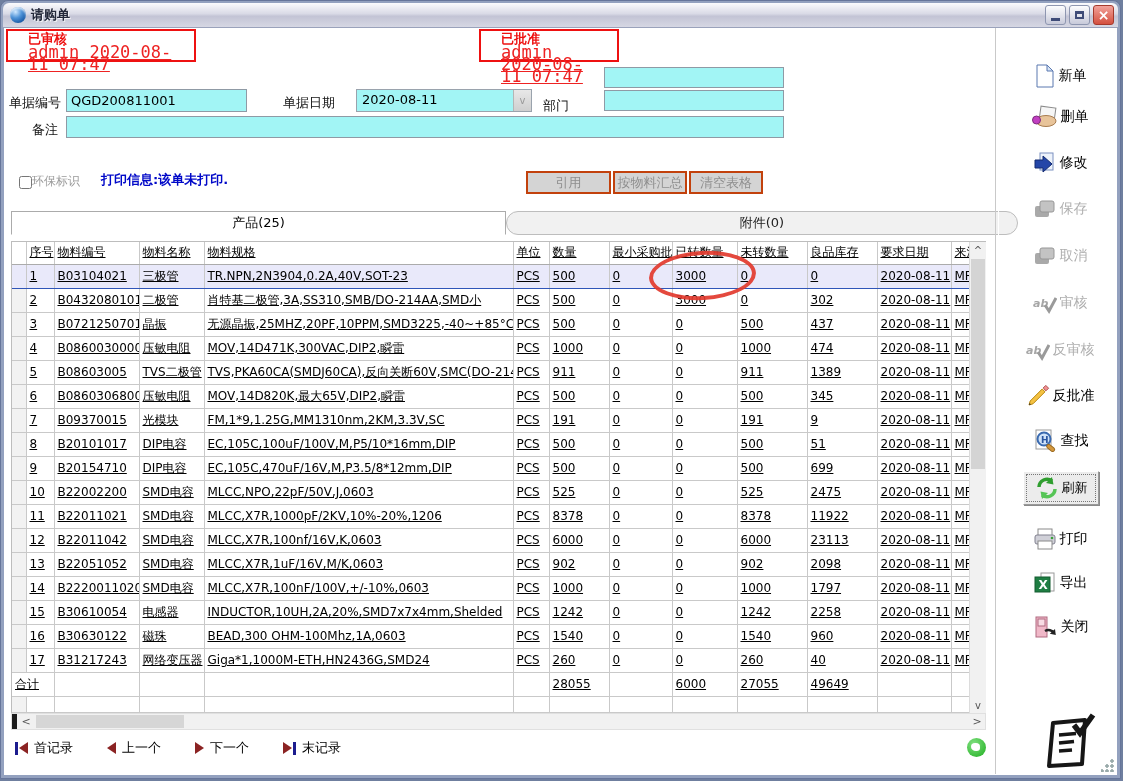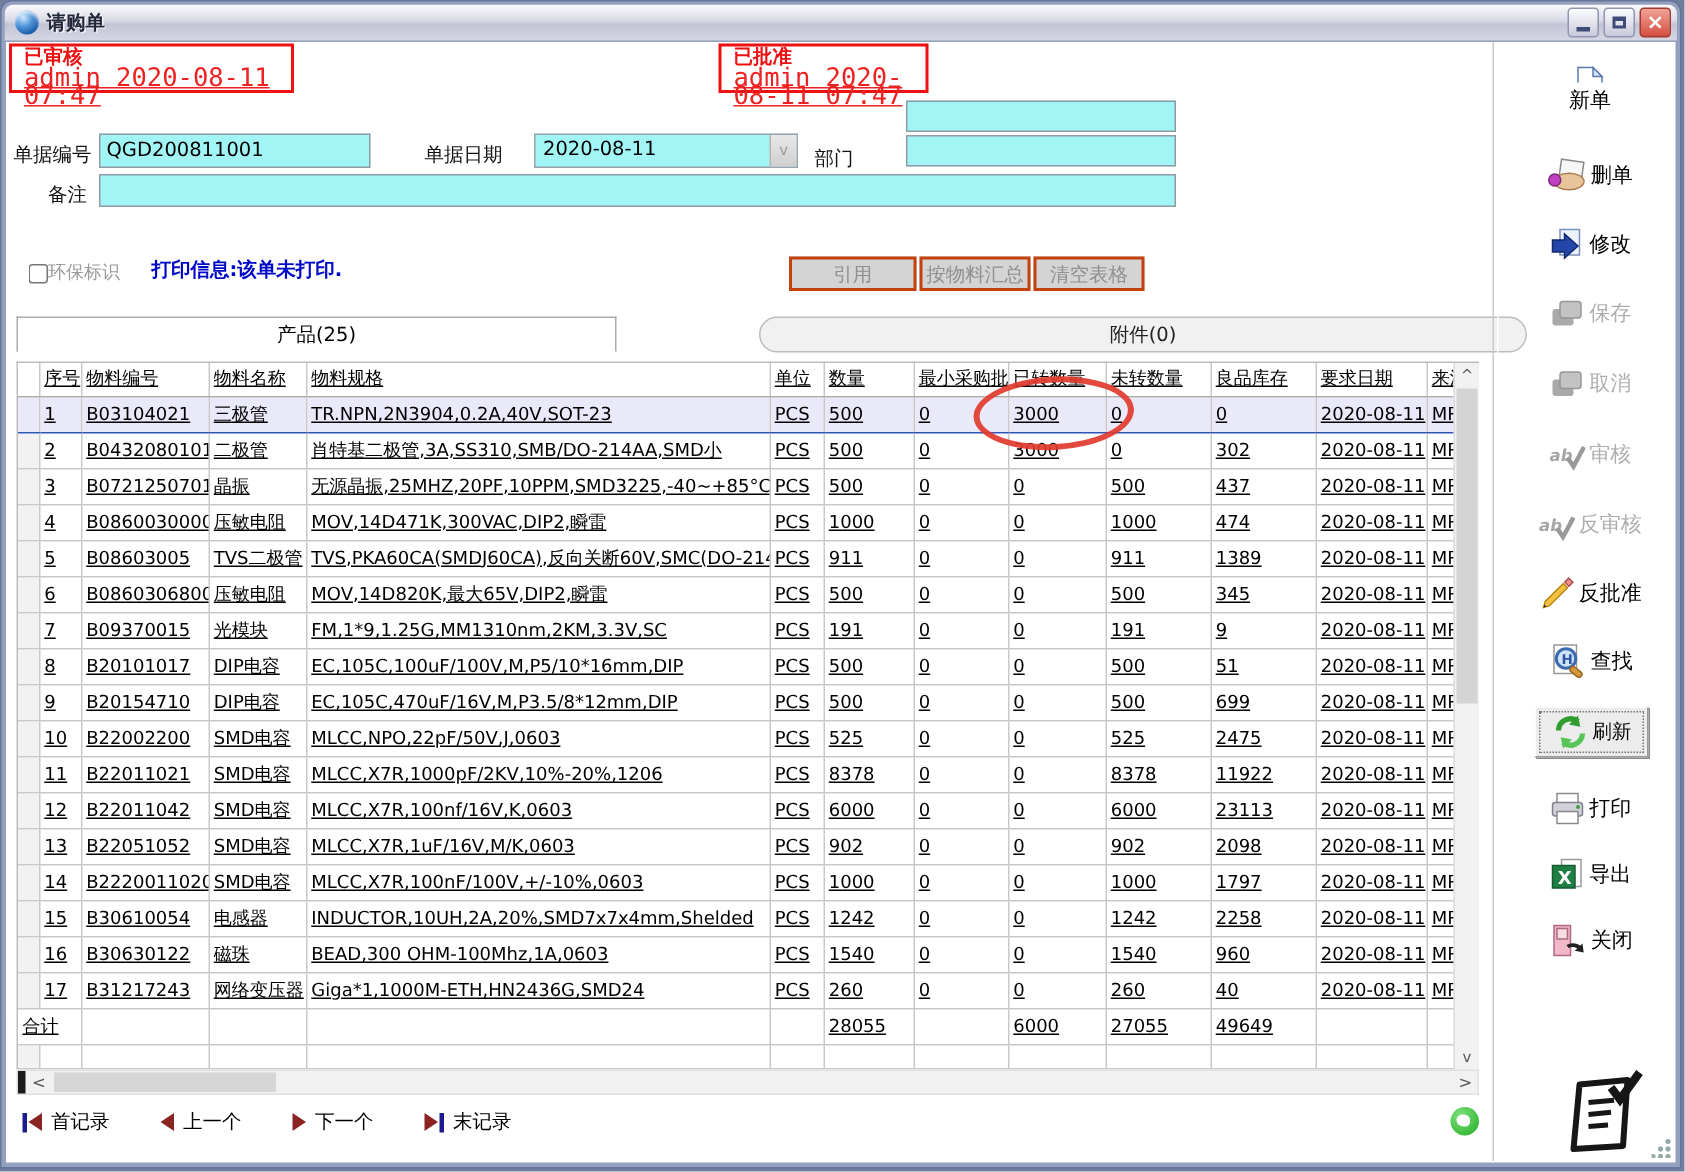--- a/index.html
+++ b/index.html
@@ -15,21 +15,21 @@
        box-shadow:inset 0 2px 2px rgba(255,255,255,.7);}
   .title-text{font-weight:bold;font-size:13px;color:#23283a;text-shadow:1px 1px 0 rgba(255,255,255,.8);}
   .win-btns{margin-left:auto;display:flex;gap:3px;}
   .win-btn{width:21px;height:20px;border-radius:3px;border:1px solid #8e96b0;box-sizing:border-box;
            background:linear-gradient(180deg,#fdfdfe,#c8cada);display:flex;align-items:center;justify-content:center;}
   .win-btn .bar{width:9px;height:3px;background:#3f4c78;margin-top:9px;}
   .win-btn .box{width:9px;height:8px;border:2px solid #3f4c78;border-top-width:3px;box-sizing:border-box;}
   .win-btn.close{background:linear-gradient(180deg,#f2a29a,#d4503f);border-color:#a5392c;color:#fff;font-weight:bold;font-size:14px;}
   .content{position:absolute;left:3px;top:27px;right:3px;bottom:3px;background:#ffffff;}
   
-  .stamp{position:absolute;border:2px solid #ee1111;padding:1px 8px;box-sizing:border-box;background:rgba(255,255,255,.6);}
+  .stamp{position:absolute;border:2px solid #ee1111;padding:1px 20px;box-sizing:border-box;background:rgba(255,255,255,.6);}
   .stamp .s-title{color:#ee1111;font-weight:bold;font-size:13px;line-height:14px;}
   .stamp .s-detail{color:#ee2222;font-size:17px;line-height:12px;font-family:"DejaVu Sans Mono","Liberation Mono",monospace;text-decoration:underline;}
   
   .flabel{position:absolute;font-size:13px;color:#111;}
   .cyan-input{position:absolute;background:#a2f5f5;border:1px solid #8f9aa5;box-sizing:border-box;
               font-size:13px;padding:2px 4px;font-family:inherit;color:#000;}
   .combo{position:absolute;display:flex;border:1px solid #9aa3ad;box-sizing:border-box;background:#a2f5f5;}
   .combo .combo-text{flex:1;font-size:13px;padding:2px 5px;}
   .combo .combo-arrow{width:17px;background:linear-gradient(180deg,#e8e8e8,#cfcfcf);border-left:1px solid #b5b5b5;
         color:#9a9a9a;font-size:10px;display:flex;align-items:center;justify-content:center;}
@@ -139,21 +139,21 @@
   <span class="flabel" style="left:8px;top:120px;margin-left:23px;">备注</span>
   <input class="cyan-input" style="left: 65px; top: 115px; width: 718px; height: 22px;" value="">
 
   <input type="checkbox" class="chk" style="left: 14px; top: 172px;">
   <span class="chk-label" style="left:31px;top:172px;">环保标识</span>
   <span class="print-info" style="left:100px;top:170px;">打印信息:该单未打印.</span>
   <div class="gray-btn" style="left:525px;top:170px;width:85px;">引用</div>
   <div class="gray-btn" style="left:612px;top:170px;width:74px;">按物料汇总</div>
   <div class="gray-btn" style="left:688px;top:170px;width:74px;">清空表格</div>
 
-  <div class="tab active" style="left:10px;top:210px;width:400px;">产品(25)</div>
+  <div class="tab active" style="left:10px;top:210px;width:495px;">产品(25)</div>
   <div class="tab inactive" style="left:505px;top:210px;width:512px;border-radius:12px;">附件(0)</div>
 
   <div class="grid">
     <table class="sheet">
         <colgroup>
           <col style="width: 14px;">
           <col style="width: 28px;">
           <col style="width: 85px;">
           <col style="width: 65px;">
           <col style="width: 309px;">
@@ -510,21 +510,21 @@
           <span class="tri-r"></span>
           <span class="nav-bar"></span>
         </span>
       <span>末记录</span>
     </div>
   </div>
   <div class="green-dot"></div>
 
   <div class="side-sep"></div>
 
-  <div class="side-item" style="top:43px;flex-direction:column;">
+  <div class="side-item" style="top:59px;">
     <svg width="22" height="24">
         <path d="M3 1 h10 l6 6 v16 h-16 z" fill="#fff" stroke="#5a78b0"></path>
         <path d="M13 1 l6 6 h-6 z" fill="#d6e4f7" stroke="#5a78b0"></path>
       </svg>
     <span class="lbl">新单</span>
   </div>
   <div class="side-item" style="top:100px;">
     <svg width="26" height="24">
       <rect x="8" y="2" width="15" height="15" fill="#f6f6f6" stroke="#8a8a8a" transform="rotate(8 15 9)"></rect>
       <ellipse cx="14" cy="16" rx="10" ry="5.5" fill="#e8c49a" stroke="#a87c4f"></ellipse>

